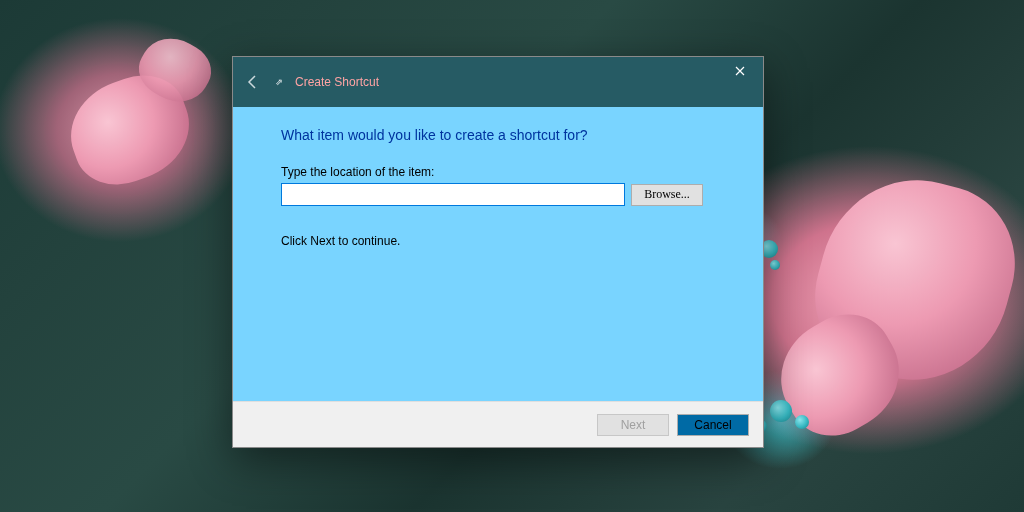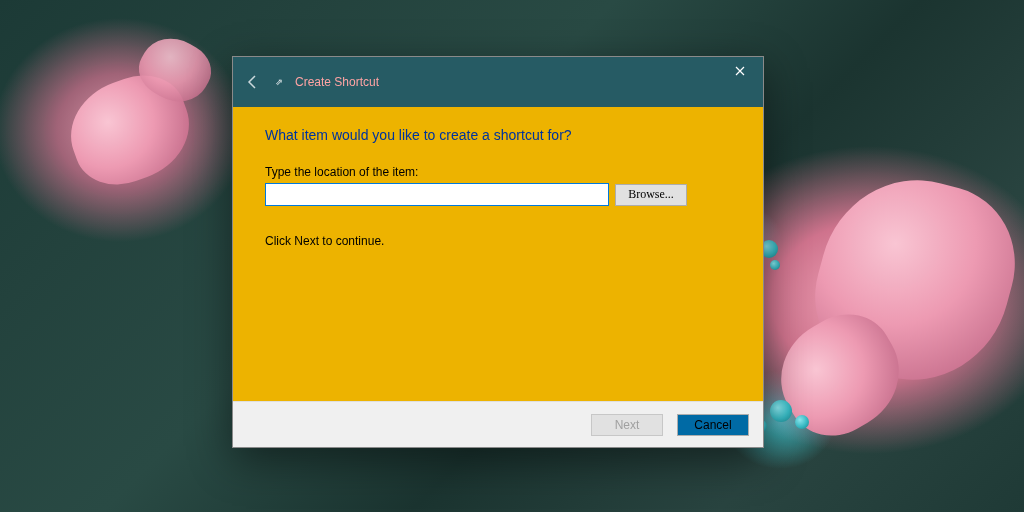--- a/index.html
+++ b/index.html
@@ -27,38 +27,38 @@
     padding: 0 8px 0 8px; position: relative;
   }
   .back-arrow { width: 24px; height: 24px; display:flex; align-items:center; justify-content:center; opacity:0.85; cursor:pointer; }
   .back-arrow svg { width:16px; height:16px; }
   .shortcut-glyph { width:16px; height:16px; margin:0 8px 0 6px; display:flex; align-items:center; justify-content:center; }
   .shortcut-glyph span { font-size:9px; color:#e8eef0; }
   .title-text { font-size: 12px; color: #fca5a5; }
   .close-btn { position:absolute; top:0; right:0; width:46px; height:28px; display:flex; align-items:center; justify-content:center; cursor:pointer; }
   .close-btn svg { width:10px; height:10px; }
 
-  .content { flex:1; padding: 20px 32px 12px 32px; background:#eab308; color:#000; }
+  .content { flex:1; padding: 20px 32px 12px 48px; background:#7dd3fc; color:#000; }
   .heading { color:#003399; font-size:14px; font-weight:400; margin-bottom:22px; }
   .desc { font-size:12px; color:#000; line-height:1.45; margin-bottom:22px; }
   .label { font-size:12px; color:#000; margin-bottom:4px; }
   .row { display:flex; align-items:center; gap:6px; margin-bottom:28px; }
   .text-input {
     width:344px; height:23px; border:1px solid #0078d7; background:#fff; padding:2px 4px;
     font-family:inherit; font-size:12px; outline:none;
   }
   .browse-btn {
     width:72px; height:22px; background:#e1e1e1; border:1px solid #adadad; font-family:Liberation Serif, serif; font-size:12px;
     cursor:pointer;
   }
   .hint { font-size:12px; color:#000; }
 
   .footer {
     height:46px; background:#f0f0f0; border-top:1px solid #dfdfdf;
-    display:flex; align-items:center; justify-content:flex-end; padding:12px 14px; gap:14px;
+    display:flex; align-items:center; justify-content:flex-end; padding:12px 14px; gap:8px;
   }
   .footer button {
     width:72px; height:22px; background:#0369a1; border:1px solid #adadad;
     font-family:inherit; font-size:12px; cursor:pointer;
   }
   .footer button:disabled { color:#a0a0a0; cursor:default; background:#e1e1e1; border-color:#c7c7c7; }
 </style>
 </head>
 <body>
 

